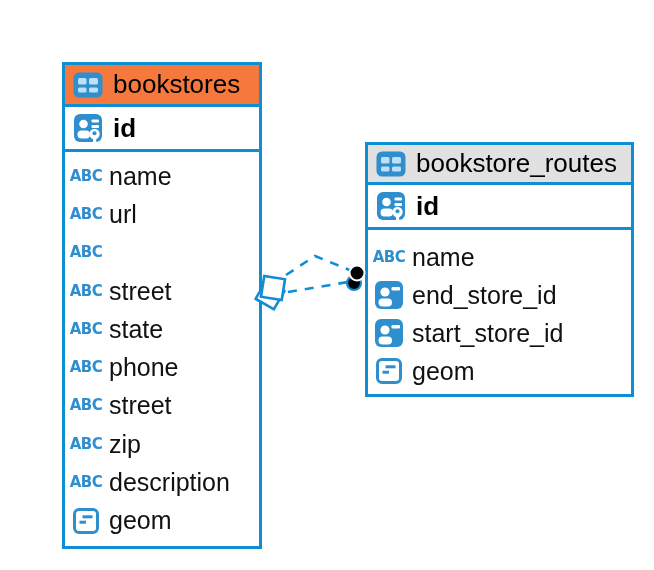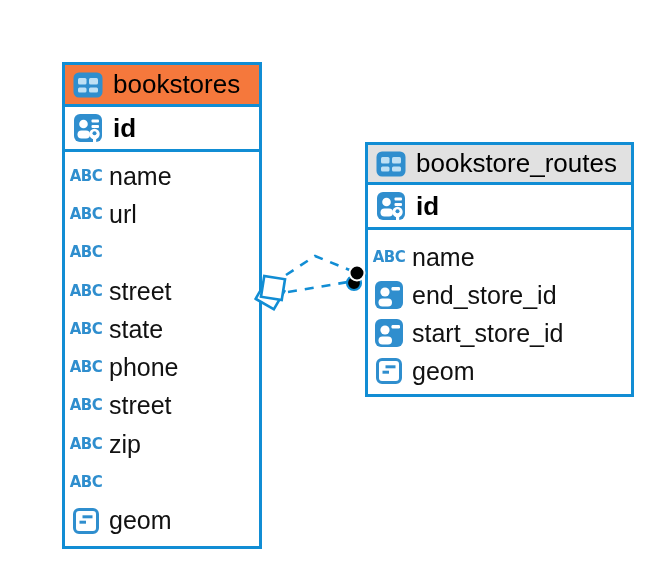--- a/index.html
+++ b/index.html
@@ -130,20 +130,21 @@
       <div class="trow">
         <span class="icon-cell">
             <span class="abc">ABC</span>
           </span>
         <span>zip</span>
       </div>
       <div class="trow">
         <span class="icon-cell">
             <span class="abc">ABC</span>
           </span>
+        <span>description</span>
       </div>
       <div class="trow">
         <span class="icon-cell">
           <svg class="svg-icon" width="26" height="26" viewBox="0 0 26 26">
             <rect x="1.5" y="1.5" width="23" height="23" rx="4.5" fill="#fff" stroke="#2F8ECE" stroke-width="3"></rect>
             <line x1="9.5" y1="8.8" x2="19.5" y2="8.8" stroke="#2F8ECE" stroke-width="3"></line>
             <line x1="6.5" y1="14.2" x2="13" y2="14.2" stroke="#2F8ECE" stroke-width="3"></line>
           </svg>
         </span>
         <span>geom</span>

